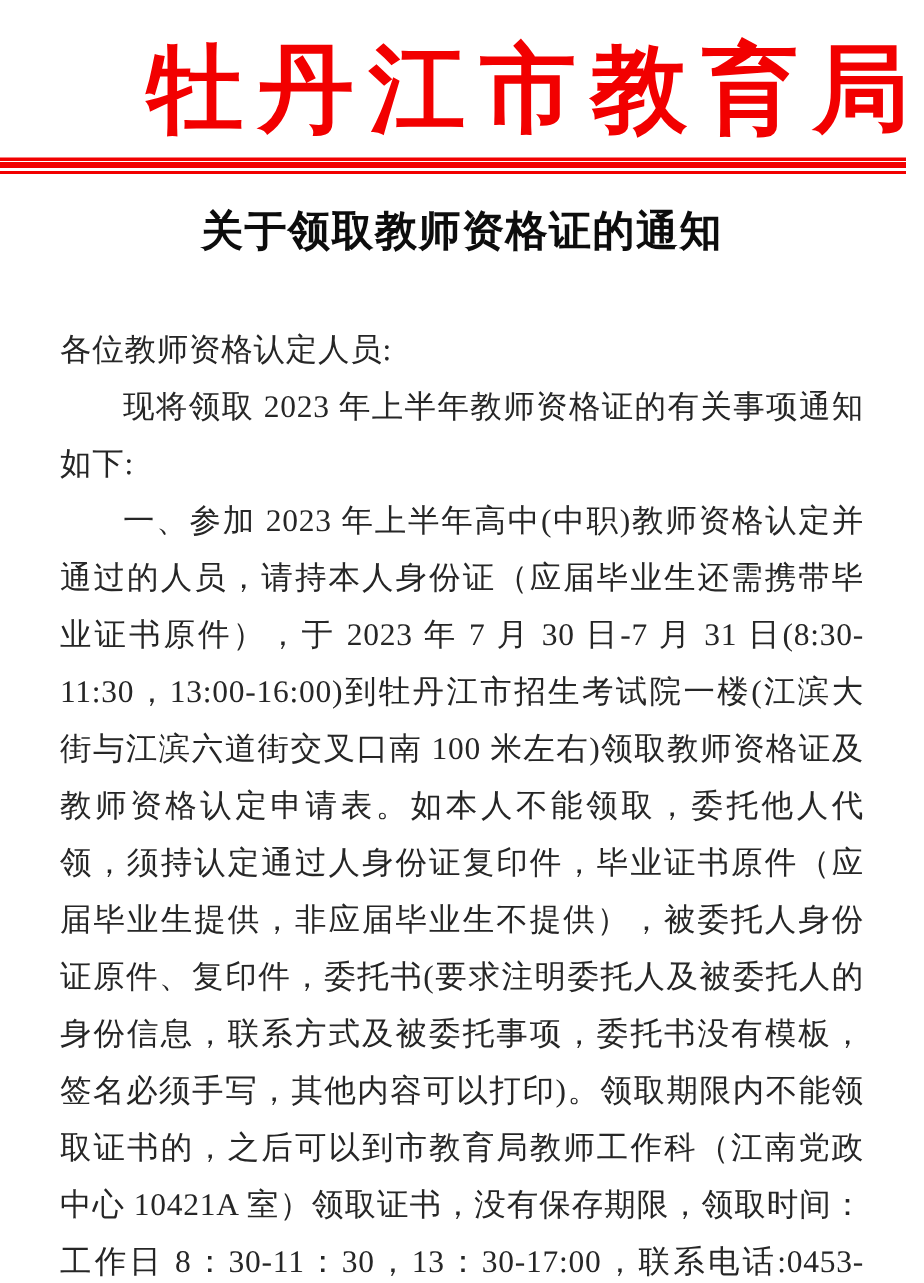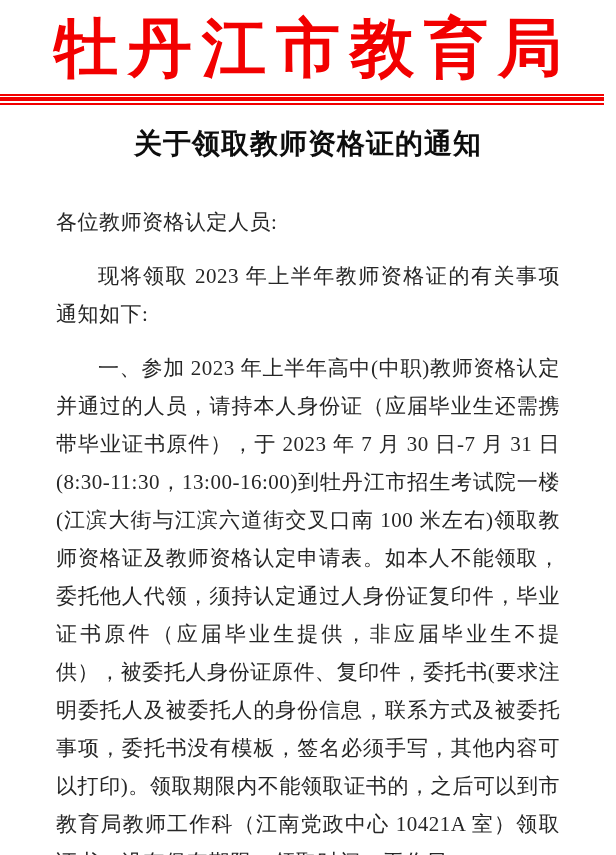--- a/index.html
+++ b/index.html
@@ -11,22 +11,22 @@
     font-family: "Liberation Serif", "DejaVu Serif", serif;
   }
   .page {
     width: 616px;
     height: 855px;
     background: #ffffff;
     position: relative;
   }
   
   .letterhead {
-    padding-top: 8px;
-    text-align: center;
+    padding-top: 19px;
+    text-align: right;
   }
   .agency-title {
     font-size: 64px;
     line-height: 82px;
     font-weight: 900;
     color: #f20000;
     letter-spacing: 10px;
     padding-left: 10px; 
     white-space: nowrap;
     font-family: "Liberation Serif", "DejaVu Serif", serif;
@@ -57,21 +57,21 @@
   
   .body-text {
     margin: 42px 40px 0 40px;
     font-size: 21px;
     line-height: 38px;
     color: #262626;
     text-align: justify;
     text-justify: inter-character;
     letter-spacing: 0.5px;
   }
-  .body-text p { margin: 16px; }
+  .body-text p { margin: 0; }
   .salutation { text-indent: 0; }
   .para { text-indent: 2em; font-family: Liberation Serif, serif; }
 </style>
 </head>
 <body>
 
 <div class="page">
 
   <div class="letterhead">
     <div class="agency-title">牡丹江市教育局</div>

